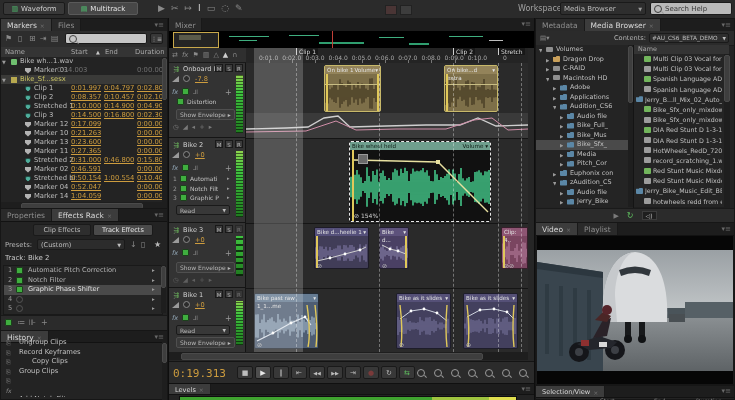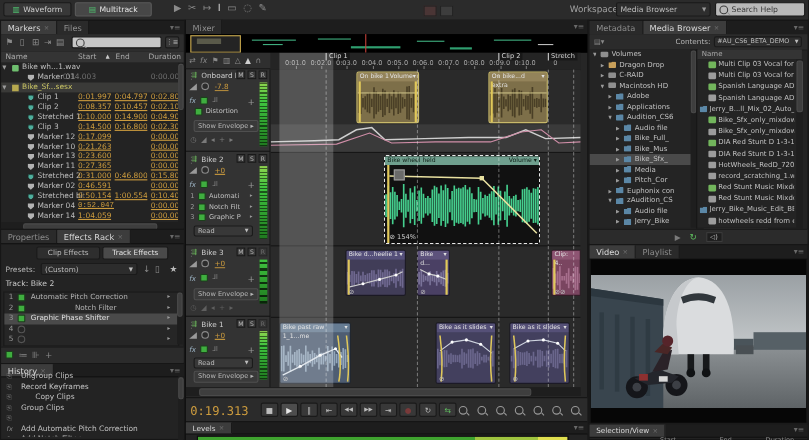--- a/index.html
+++ b/index.html
@@ -198,21 +198,21 @@
         <div class="mrow">
           <span class="micon clip" style="left: 24px;"></span>
           <span class="t" style="left: 33px; width: 42px; color: rgb(189, 189, 189);">Stretched bit</span>
           <span class="t mval" style="left: 70px;">0:50.154</span>
           <span class="t mval" style="left: 103px;">1:00.554</span>
           <span class="t mval" style="left: 136px;">0:10.40</span>
         </div>
         <div class="mrow">
           <span class="micon " style="left: 24px;"></span>
           <span class="t" style="left: 33px; width: 42px; color: rgb(189, 189, 189);">Marker 04</span>
-          <span class="t mval" style="left: 70px; font-family: Liberation Mono, monospace;">0:52.047</span>
+          <span class="t mval" style="left: 70px;">0:52.047</span>
           <span class="t mval" style="left: 136px;">0:00.00</span>
         </div>
         <div class="mrow">
           <span class="micon " style="left: 24px;"></span>
           <span class="t" style="left: 33px; width: 42px; color: rgb(189, 189, 189);">Marker 14</span>
           <span class="t mval" style="left: 70px;">1:04.059</span>
           <span class="t mval" style="left: 136px;">0:00.00</span>
         </div>
       </div>
     <div class="a sb" style="left:161px;top:38px;width:5px;height:145px">
@@ -252,21 +252,21 @@
     <div class="a" id="fx-slots" style="left:2px;top:56px;width:158px;height:48px;background:#262626;border:1px solid #191919">
         <div class="trow" style="height: 9.5px; line-height: 9.5px; font-size: 6.6px;">
           <span class="t" style="left: 4px; color: rgb(154, 154, 154);">1</span>
           <span class="pwr a" style="left: 12px; top: 1px; position: absolute;"></span>
           <span class="t" style="left: 24px; width: 118px;">Automatic Pitch Correction</span>
           <span class="t" style="left: 148px; color: rgb(154, 154, 154); font-size: 5.5px;">▸</span>
         </div>
         <div class="trow" style="height: 9.5px; line-height: 9.5px; font-size: 6.6px;">
           <span class="t" style="left: 4px; color: rgb(154, 154, 154);">2</span>
           <span class="pwr a" style="left: 12px; top: 1px; position: absolute;"></span>
-          <span class="t" style="left: 24px; width: 118px; text-align: center;">Notch Filter</span>
+          <span class="t" style="left: 24px; width: 118px;">Notch Filter</span>
           <span class="t" style="left: 148px; color: rgb(154, 154, 154); font-size: 5.5px;">▸</span>
         </div>
         <div class="trow sel" style="height: 9.5px; line-height: 9.5px; font-size: 6.6px;">
           <span class="t" style="left: 4px; color: rgb(154, 154, 154);">3</span>
           <span class="pwr a" style="left: 12px; top: 1px; position: absolute;"></span>
           <span class="t" style="left: 24px; width: 118px;">Graphic Phase Shifter</span>
           <span class="t" style="left: 148px; color: rgb(154, 154, 154); font-size: 5.5px;">▸</span>
         </div>
         <div class="trow" style="height: 9.5px; line-height: 9.5px; font-size: 6.6px;">
           <span class="t" style="left: 4px; color: rgb(154, 154, 154);">4</span>
@@ -315,21 +315,20 @@
         </div>
         <div class="trow" style="height: 9.5px; line-height: 9.5px; font-size: 6.8px;">
           <span class="t" style="left: 5px; color: rgb(138, 138, 138); font-size: 6px; font-style: normal;">⎘</span>
           <span class="t" style="left: 18px; width: 138px; color: rgb(192, 192, 192);">Group Clips</span>
         </div>
         <div class="trow" style="height: 9.5px; line-height: 9.5px; font-size: 6.8px;">
           <span class="t" style="left: 5px; color: rgb(138, 138, 138); font-size: 6px; font-style: normal;">⎘</span>
         </div>
         <div class="trow" style="height: 9.5px; line-height: 9.5px; font-size: 6.8px;">
           <span class="t" style="left: 5px; color: rgb(138, 138, 138); font-size: 6px; font-style: italic;">fx</span>
-          <span class="t" style="left: 18px; width: 138px; color: rgb(192, 192, 192);">Add Automatic Pitch Correction</span>
         </div>
         <div class="trow" style="height: 9.5px; line-height: 9.5px; font-size: 6.8px;">
           <span class="t" style="left: 5px; color: rgb(138, 138, 138); font-size: 6px; font-style: italic;">fx</span>
           <span class="t" style="left: 18px; width: 138px; color: rgb(192, 192, 192);">Add Notch Filter</span>
         </div>
       </div>
     <div class="a sb" style="left:161px;top:11px;width:5px;height:59px">
         <div class="sbthumb" style="width:3px;height:18px;margin:1px auto"></div>
       </div>
   </div>

